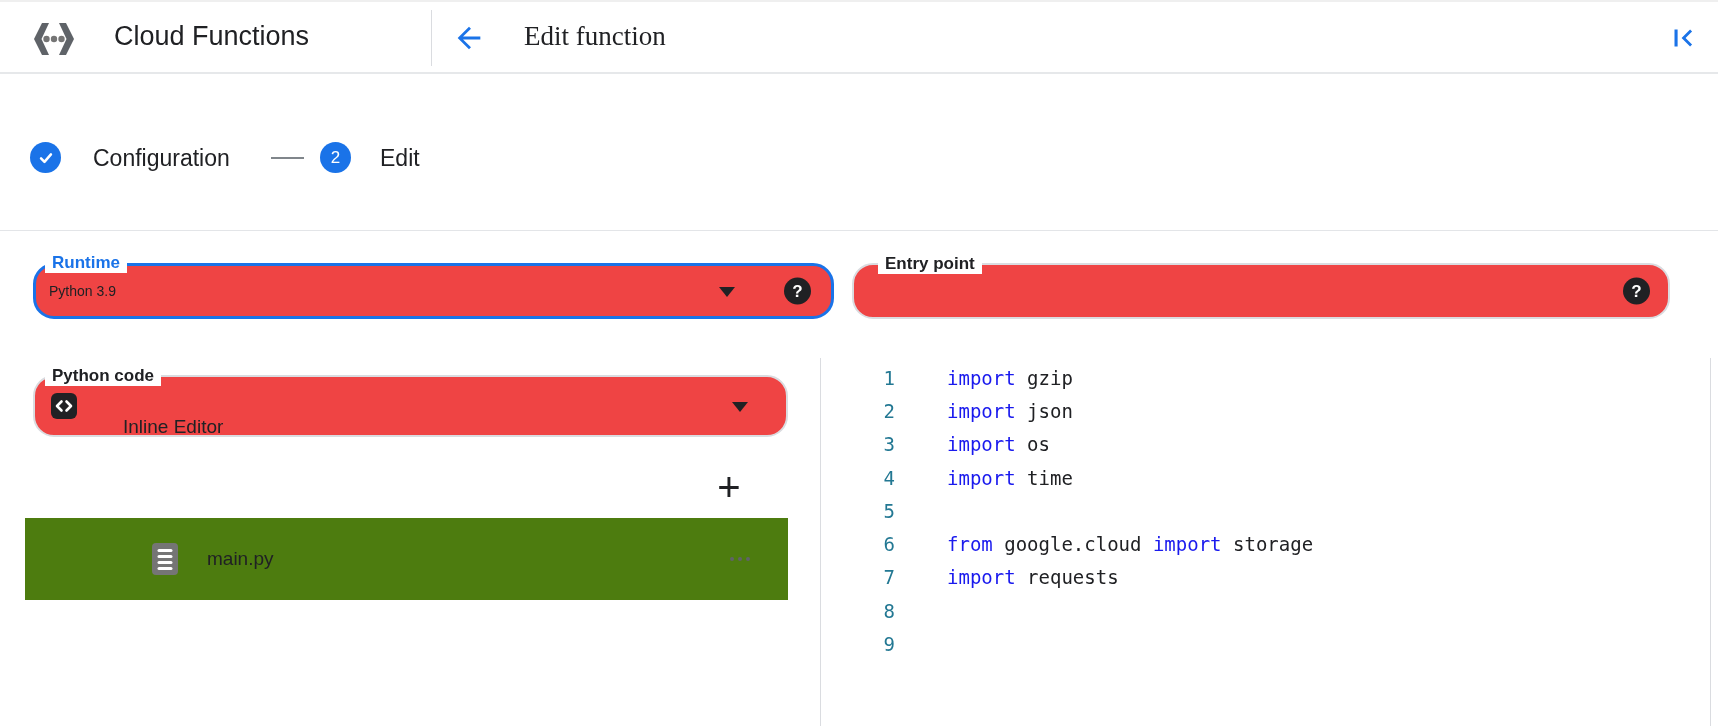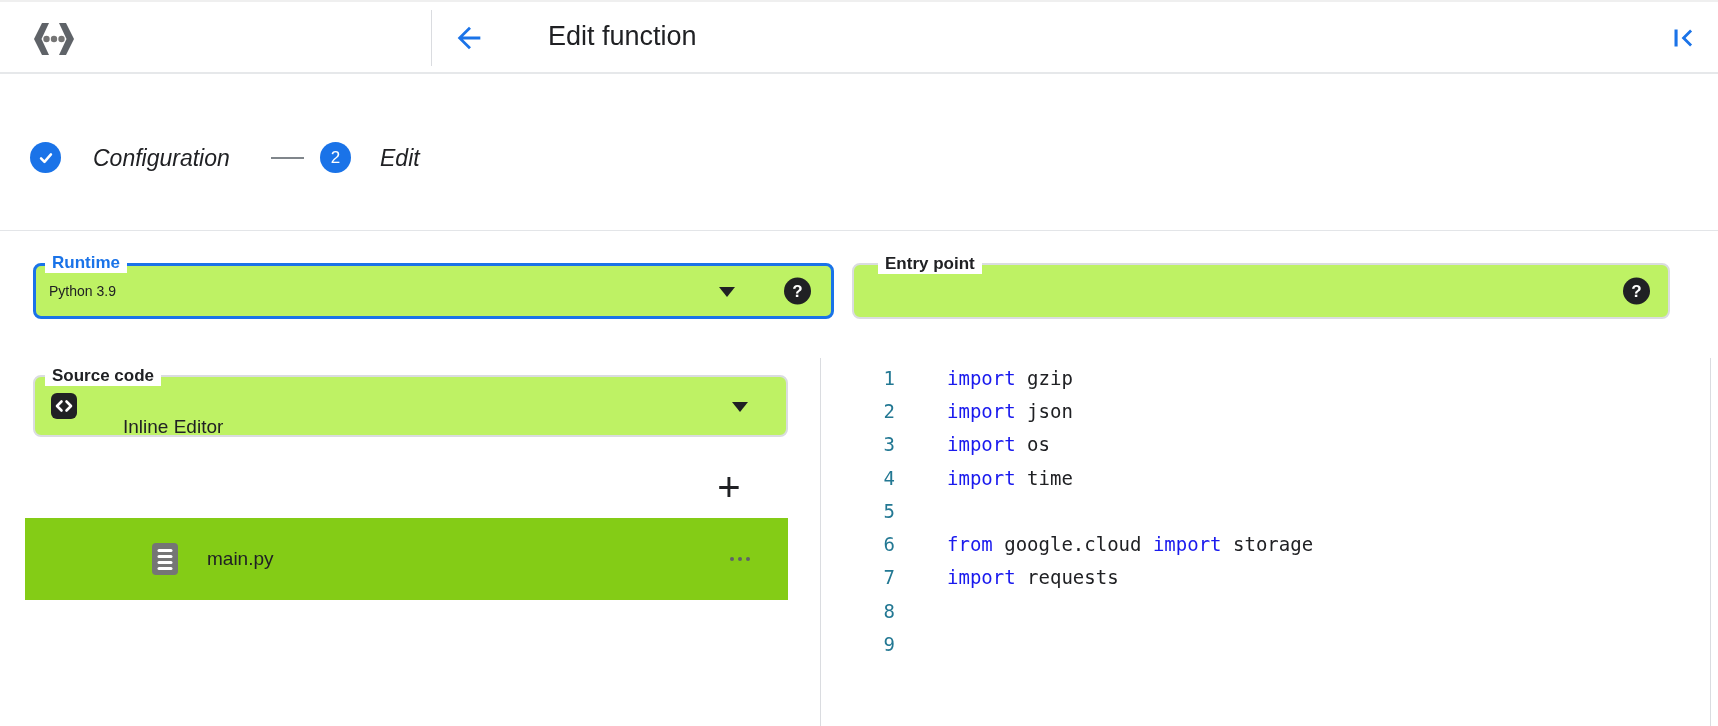--- a/index.html
+++ b/index.html
@@ -16,37 +16,37 @@
   .header {
     position: absolute; left:0; top:0; width:1718px; height:74px;
     background:#fff;
     border-top:2px solid #efefef;
     border-bottom:2px solid #e6e8ea;
   }
   .logo { position:absolute; left:30px; top:13px; width:48px; height:48px; }
   .app-title { position:absolute; left:114px; top:19px; font-size:27px; color:#202124; white-space:nowrap; }
   .header-vdiv { position:absolute; left:431px; top:8px; width:1px; height:56px; background:#dadce0; }
   .back-btn { position:absolute; left:452px; top:19px; width:34px; height:34px; border:none; background:transparent; cursor:pointer; }
-  .page-title { position:absolute; left:548px; top:19px; font-size:27px; color:#202124; white-space:nowrap; }
+  .page-title { position:absolute; left:524px; top:19px; font-size:27px; color:#202124; white-space:nowrap;font-family:Liberation Serif, serif; }
   .collapse-btn { position:absolute; left:1666px; top:19px; width:34px; height:34px; border:none; background:transparent; cursor:pointer; }
   
   .stepper { position:absolute; left:0; top:76px; width:1718px; height:155px; border-bottom:1px solid #e3e5e8; }
   .step-circle {
     position:absolute; top:66px; width:31px; height:31px; border-radius:50%;
     background:#1a73e8; display:flex; align-items:center; justify-content:center;
     color:#fff; font-size:17px; cursor:pointer;
   }
   .step-circle.s1 { left:30px; }
   .step-circle.s2 { left:320px; }
-  .step-label { position:absolute; top:69px; font-size:23px; color:#202124; cursor:pointer;font-style:italic; }
+  .step-label { position:absolute; top:69px; font-size:23px; color:#202124; cursor:pointer; }
   .step-label.l1 { left:93px; }
   .step-label.l2 { left:380px; }
   .step-connector { position:absolute; left:271px; top:81px; width:33px; height:2px; background:#80868b; }
   
-  .field { position:absolute; border-radius:8px; background:#bef264; }
+  .field { position:absolute; border-radius:21px; background:#ef4444; }
   .field-label {
     position:absolute; top:-11px; left:12px; background:#fff; padding:0 7px;
     font-size:17px; font-weight:700; color:#202124; white-space:nowrap; line-height:20px;
   }
   .runtime-field { left:33px; top:263px; width:801px; height:56px; border:3px solid #1a73e8; cursor:pointer; }
   .runtime-field .field-label { color:#1a73e8; font-weight:600; top:-13px; left:9px; }
   .entry-field { left:852px; top:263px; width:818px; height:56px; border:2px solid #dadce0; }
   .entry-field .field-label { left:24px; }
   .field-value { position:absolute; left:13px; top:50%; transform:translateY(-50%); font-size:14px; color:#202124; white-space:nowrap; }
   .entry-input {
@@ -72,21 +72,21 @@
   .source-field .caret { right:38px; }
   
   .add-file-btn {
     position:absolute; left:704px; top:462px; width:50px; height:50px;
     border:none; background:transparent; cursor:pointer;
     font-size:40px; font-weight:300; color:#202124; line-height:46px; text-align:center;
     font-family:"Liberation Sans", sans-serif;
   }
   .file-list { position:absolute; left:25px; top:518px; width:763px; }
   .file-row { position:relative; height:82px; cursor:pointer; }
-  .file-row.selected { background:#84cc16; }
+  .file-row.selected { background:#4d7c0f; }
   .file-icon { position:absolute; left:126px; top:24px; width:28px; height:34px; }
   .file-name { position:absolute; left:182px; top:50%; transform:translateY(-50%); font-size:19px; color:#202124; white-space:nowrap; }
   .file-menu { position:absolute; right:32px; top:50%; transform:translateY(-50%); width:32px; height:24px;
     display:flex; align-items:center; justify-content:center; gap:4px; cursor:pointer; }
   .file-menu i { width:4px; height:4px; border-radius:50%; background:#5f6368; display:block; }
   
   .editor {
     position:absolute; left:820px; top:358px; width:890px; height:368px;
     border-left:1px solid #dadce0; background:#fff; cursor:text;
   }
@@ -104,20 +104,21 @@
 <div class="app">
 
   <div class="header">
     <svg class="logo" viewBox="0 0 48 48">
       <path fill="#5f6368" d="M19 8 L12 8 L4 24 L12 40 L19 40 L11.5 24 Z"></path>
       <path fill="#5f6368" d="M29 8 L36 8 L44 24 L36 40 L29 40 L36.5 24 Z"></path>
       <circle cx="16.5" cy="24" r="3.2" fill="#757575"></circle>
       <circle cx="24" cy="24" r="3.2" fill="#757575"></circle>
       <circle cx="31.5" cy="24" r="3.2" fill="#757575"></circle>
     </svg>
+    <span class="app-title">Cloud Functions</span>
     <div class="header-vdiv"></div>
     <button class="back-btn">
       <svg viewBox="0 0 24 24" width="34" height="34">
         <path d="M20 11H7.8l5.6-5.6L12 4l-8 8 8 8 1.4-1.4L7.8 13H20v-2z" fill="#1a73e8"></path>
       </svg>
     </button>
     <span class="page-title">Edit function</span>
     <button class="collapse-btn">
       <svg viewBox="0 0 24 24" width="34" height="34">
         <path d="M18.4 16.6L13.8 12l4.6-4.6L17 6l-6 6 6 6 1.4-1.4zM6 6h2.2v12H6V6z" fill="#1a73e8"></path>
@@ -143,21 +144,21 @@
     <span class="caret"></span>
     <span class="help-chip">?</span>
   </div>
 
   <div class="field entry-field">
     <span class="field-label">Entry point</span>
     <span class="help-chip">?</span>
   </div>
 
   <div class="field source-field">
-    <span class="field-label">Source code</span>
+    <span class="field-label">Python code</span>
     <svg class="source-icon" viewBox="0 0 28 28">
       <rect x="1" y="1" width="26" height="26" rx="6" fill="#202124"></rect>
       <path d="M11.5 9.5 L7 14 L11.5 18.5" fill="none" stroke="#fff" stroke-width="2.6" stroke-linecap="round" stroke-linejoin="round"></path>
       <path d="M16.5 9.5 L21 14 L16.5 18.5" fill="none" stroke="#fff" stroke-width="2.6" stroke-linecap="round" stroke-linejoin="round"></path>
     </svg>
     <span class="source-value">Inline Editor</span>
     <span class="caret"></span>
   </div>
 
   <button class="add-file-btn">+</button>

